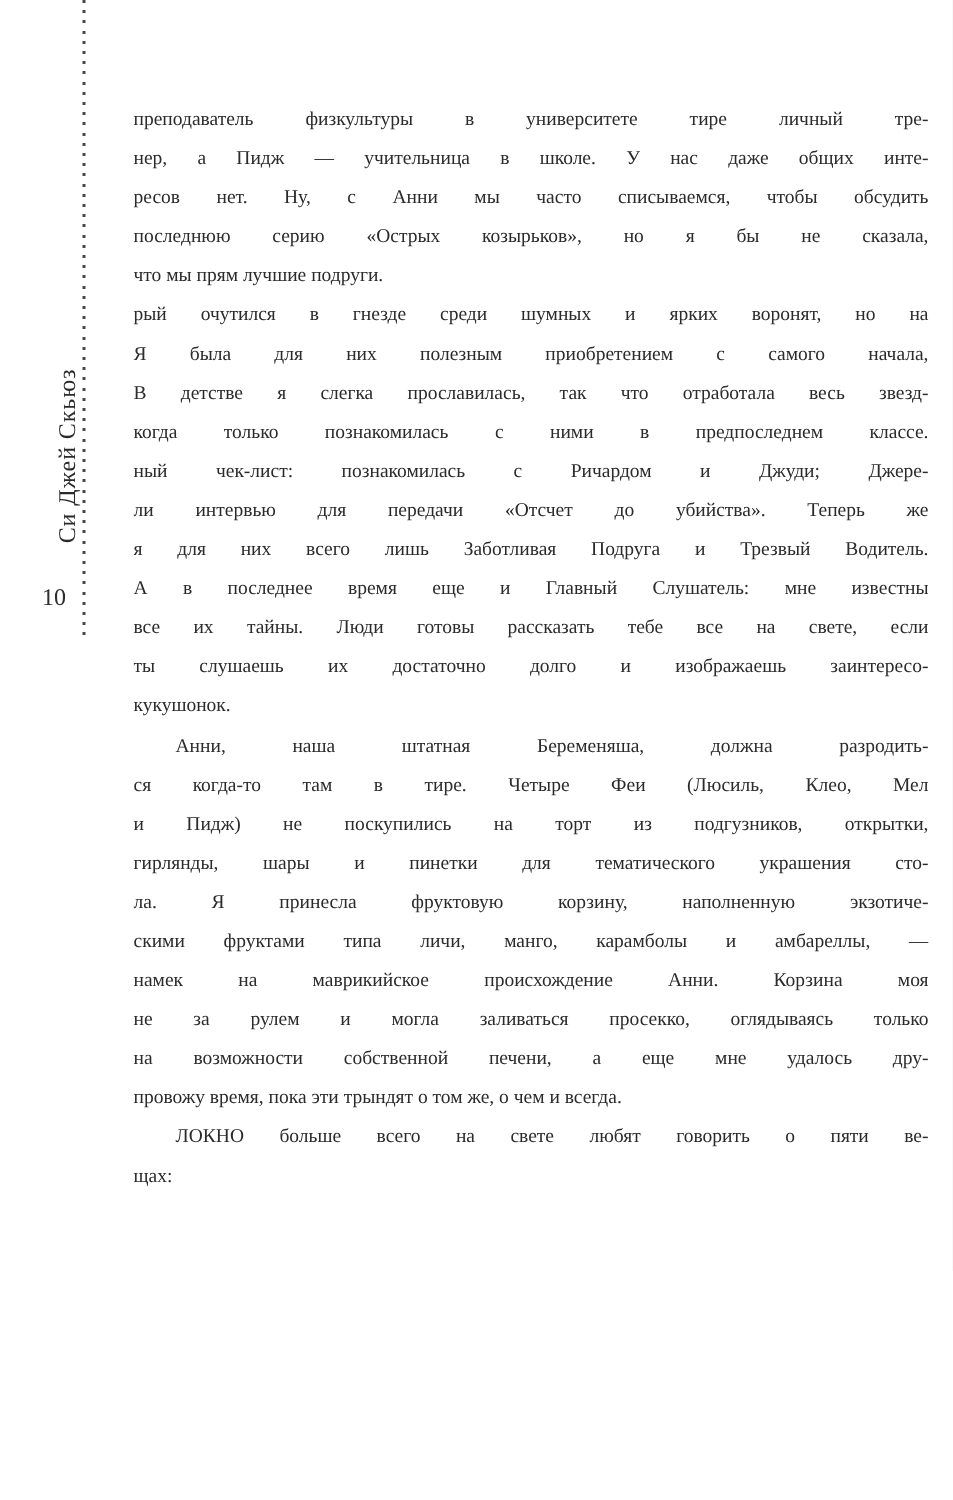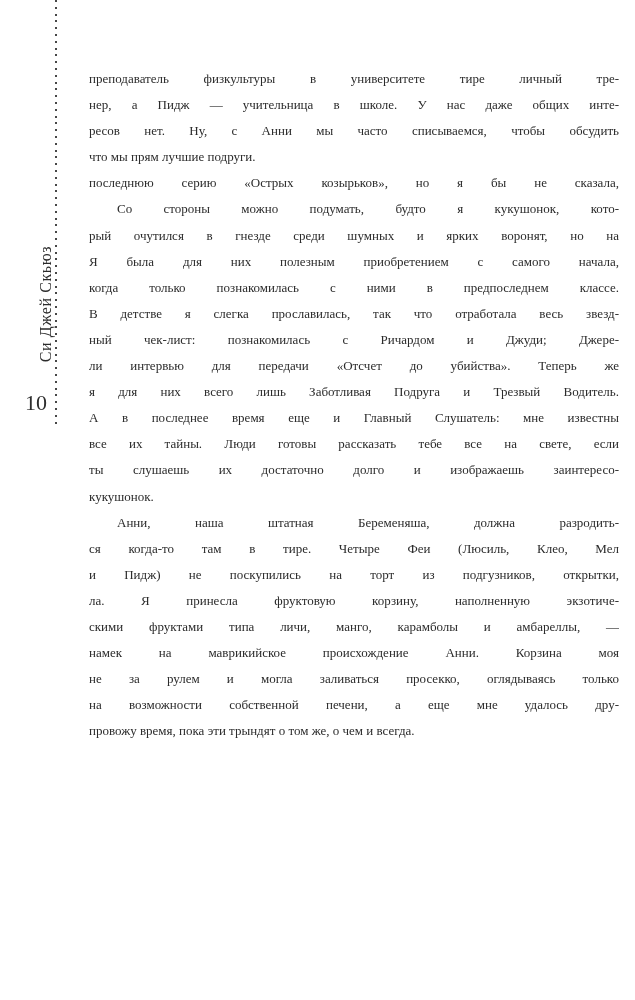--- a/index.html
+++ b/index.html
@@ -29,21 +29,21 @@
     white-space:nowrap;
     font-size:16px;
     letter-spacing:0.6px;
     color:#2b2b2b;
   }
   .page-number{
     position:absolute;
     left:22px;top:390px;
     width:28px;
     text-align:center;
-    font-size:22px;
+    font-size:16px;
     color:#2e2e2e;
   }
   
   .body-text{
     position:absolute;
     left:89px;top:66px;
     width:530px;
     font-size:13px;
     line-height:26.1px;
     color:#2b2b2b;
@@ -71,43 +71,47 @@
 
   <div class="author-vertical">Си Джей Скьюз</div>
 
   <div class="page-number">10</div>
 
   <div class="body-text">
       <div class="para">
         <div class="line">преподаватель физкультуры в университете тире личный тре-</div>
         <div class="line">нер, а Пидж — учительница в школе. У нас даже общих инте-</div>
         <div class="line">ресов нет. Ну, с Анни мы часто списываемся, чтобы обсудить</div>
+        <div class="line">последнюю серию «Острых козырьков», но я бы не сказала,</div>
         <div class="line last">что мы прям лучшие подруги.</div>
-        <div class="line">последнюю серию «Острых козырьков», но я бы не сказала,</div>
       </div>
       <div class="para">
-        <div class="line indent">Со стороны можно подумать, будто я кукушонок, кото-</div>
         <div class="line">рый очутился в гнезде среди шумных и ярких воронят, но на</div>
         <div class="line">Я была для них полезным приобретением с самого начала,</div>
+        <div class="line">В детстве я слегка прославилась, так что отработала весь звезд-</div>
         <div class="line">когда только познакомилась с ними в предпоследнем классе.</div>
-        <div class="line">В детстве я слегка прославилась, так что отработала весь звезд-</div>
         <div class="line">ный чек-лист: познакомилась с Ричардом и Джуди; Джере-</div>
         <div class="line">ли интервью для передачи «Отсчет до убийства». Теперь же</div>
         <div class="line">я для них всего лишь Заботливая Подруга и Трезвый Водитель.</div>
         <div class="line">А в последнее время еще и Главный Слушатель: мне известны</div>
         <div class="line">все их тайны. Люди готовы рассказать тебе все на свете, если</div>
         <div class="line">ты слушаешь их достаточно долго и изображаешь заинтересо-</div>
         <div class="line last">кукушонок.</div>
       </div>
       <div class="para">
         <div class="line indent">Анни, наша штатная Беременяша, должна разродить-</div>
         <div class="line">ся когда-то там в тире. Четыре Феи (Люсиль, Клео, Мел</div>
         <div class="line">и Пидж) не поскупились на торт из подгузников, открытки,</div>
+        <div class="line">гирлянды, шары и пинетки для тематического украшения сто-</div>
         <div class="line">ла. Я принесла фруктовую корзину, наполненную экзотиче-</div>
         <div class="line">скими фруктами типа личи, манго, карамболы и амбареллы, —</div>
         <div class="line">намек на маврикийское происхождение Анни. Корзина моя</div>
         <div class="line">не за рулем и могла заливаться просекко, оглядываясь только</div>
         <div class="line">на возможности собственной печени, а еще мне удалось дру-</div>
         <div class="line last">провожу время, пока эти трындят о том же, о чем и всегда.</div>
       </div>
+      <div class="para">
+        <div class="line indent">ЛОКНО больше всего на свете любят говорить о пяти ве-</div>
+        <div class="line last">щах:</div>
+      </div>
     </div>
 
 </div>
 
 </body></html>

